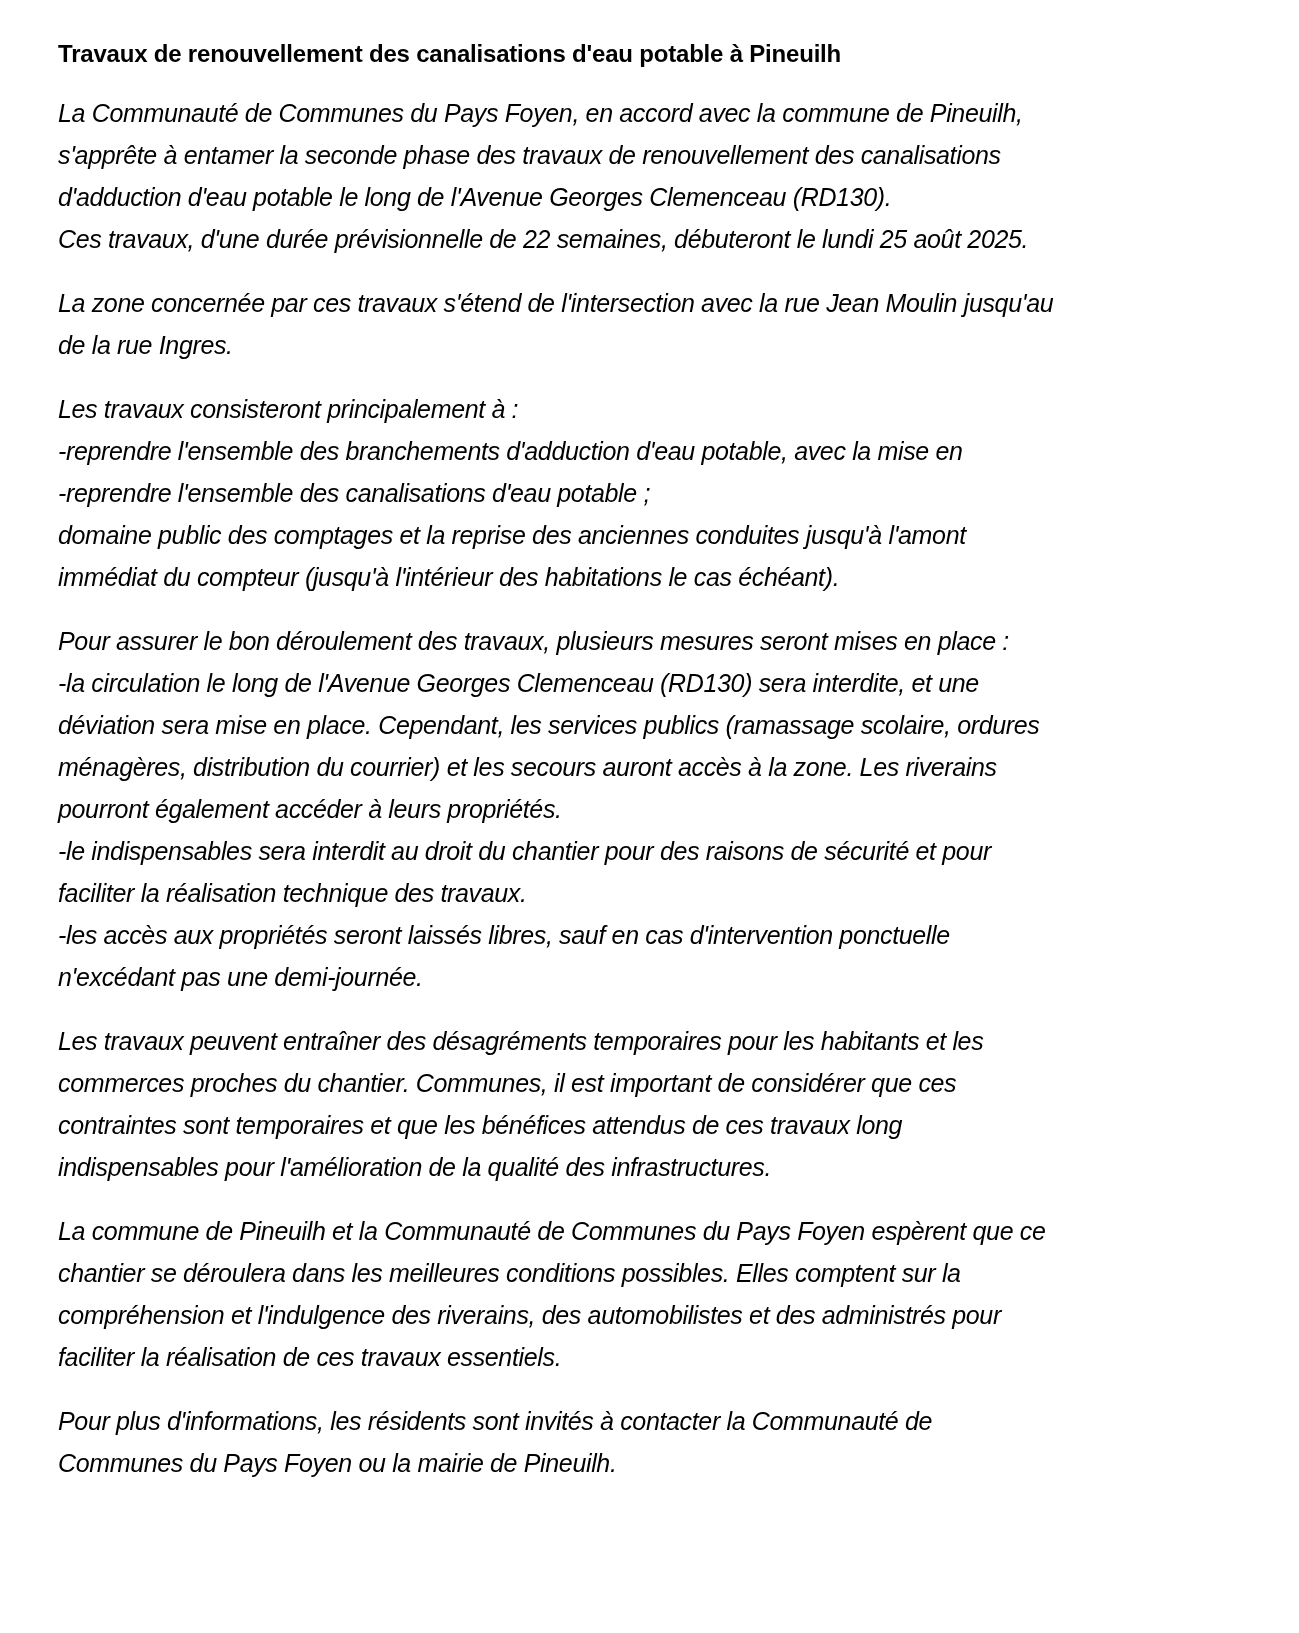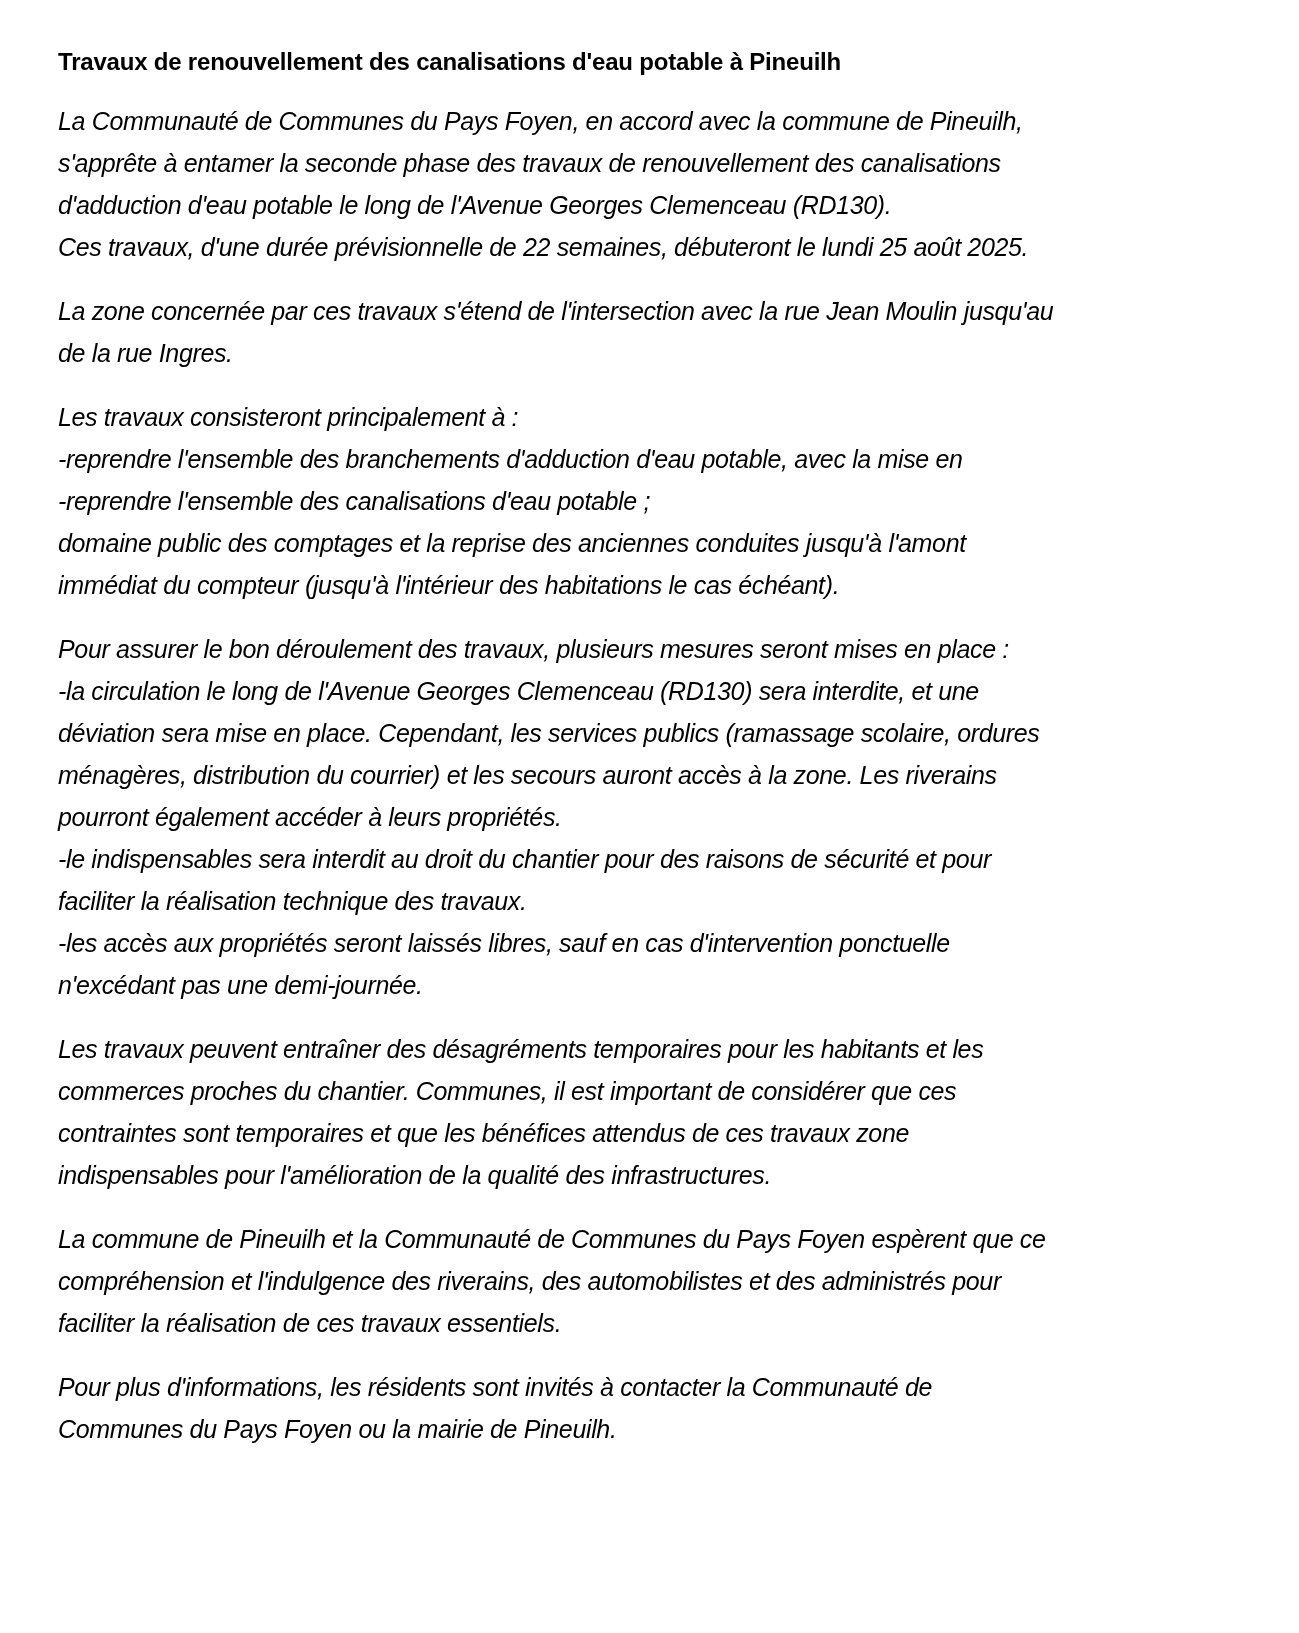--- a/index.html
+++ b/index.html
@@ -11,21 +11,21 @@
       width: 1299px;
       height: 1633px;
       position: relative;
       overflow: hidden;
       font-family: "Liberation Sans", sans-serif;
       color: #000000;
     }
     .page {
       position: absolute;
       left: 58px;
-      top: 46px;
+      top: 38px;
       width: 1230px;
     }
     .title {
       font-weight: bold;
       font-size: 24px;
       line-height: 32px;
       margin: 0 0 22px 0;
       letter-spacing: -0.2px;
       white-space: nowrap;
     }
@@ -75,26 +75,27 @@
     <span class="line">pourront également accéder à leurs propriétés.</span>
     <span class="line">-le indispensables sera interdit au droit du chantier pour des raisons de sécurité et pour</span>
     <span class="line">faciliter la réalisation technique des travaux.</span>
     <span class="line">-les accès aux propriétés seront laissés libres, sauf en cas d'intervention ponctuelle</span>
     <span class="line">n'excédant pas une demi-journée.</span>
   </div>
 
   <div class="para">
     <span class="line">Les travaux peuvent entraîner des désagréments temporaires pour les habitants et les</span>
     <span class="line">commerces proches du chantier. Communes, il est important de considérer que ces</span>
-    <span class="line">contraintes sont temporaires et que les bénéfices attendus de ces travaux zone</span>
+    <span class="line">contraintes sont temporaires et que les bénéfices attendus de ces travaux long</span>
     <span class="line">indispensables pour l'amélioration de la qualité des infrastructures.</span>
   </div>
 
   <div class="para">
     <span class="line">La commune de Pineuilh et la Communauté de Communes du Pays Foyen espèrent que ce</span>
+    <span class="line">chantier se déroulera dans les meilleures conditions possibles. Elles comptent sur la</span>
     <span class="line">compréhension et l'indulgence des riverains, des automobilistes et des administrés pour</span>
     <span class="line">faciliter la réalisation de ces travaux essentiels.</span>
   </div>
 
   <div class="para">
     <span class="line">Pour plus d'informations, les résidents sont invités à contacter la Communauté de</span>
     <span class="line">Communes du Pays Foyen ou la mairie de Pineuilh.</span>
   </div>
 </div>
 

